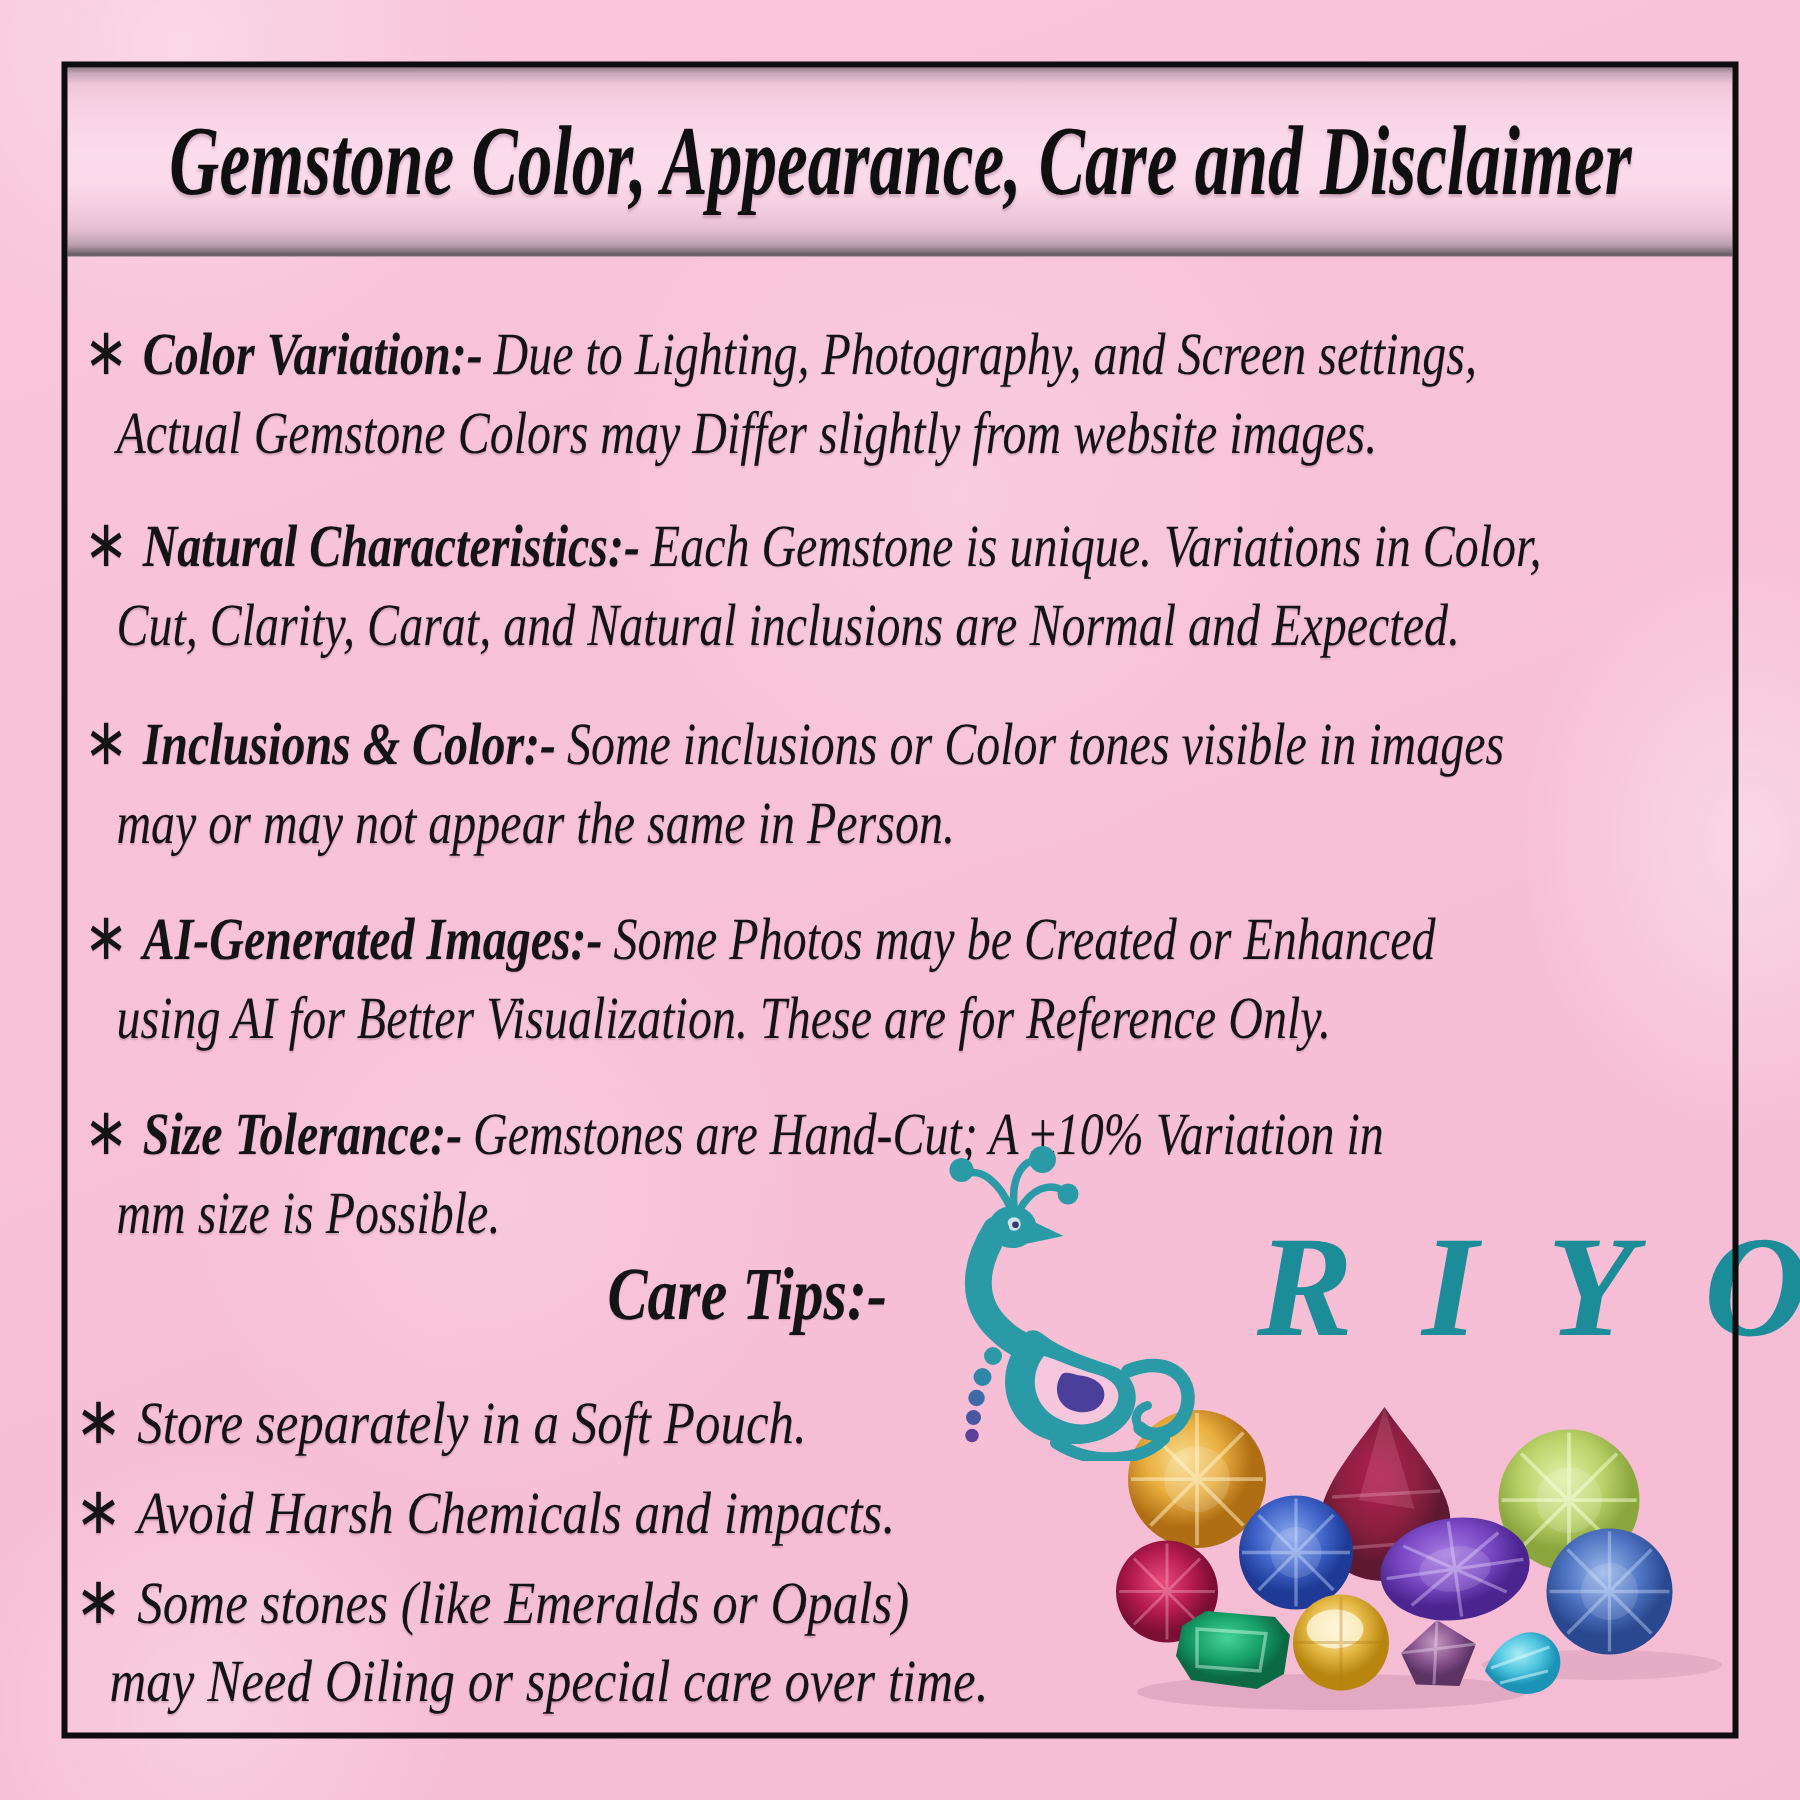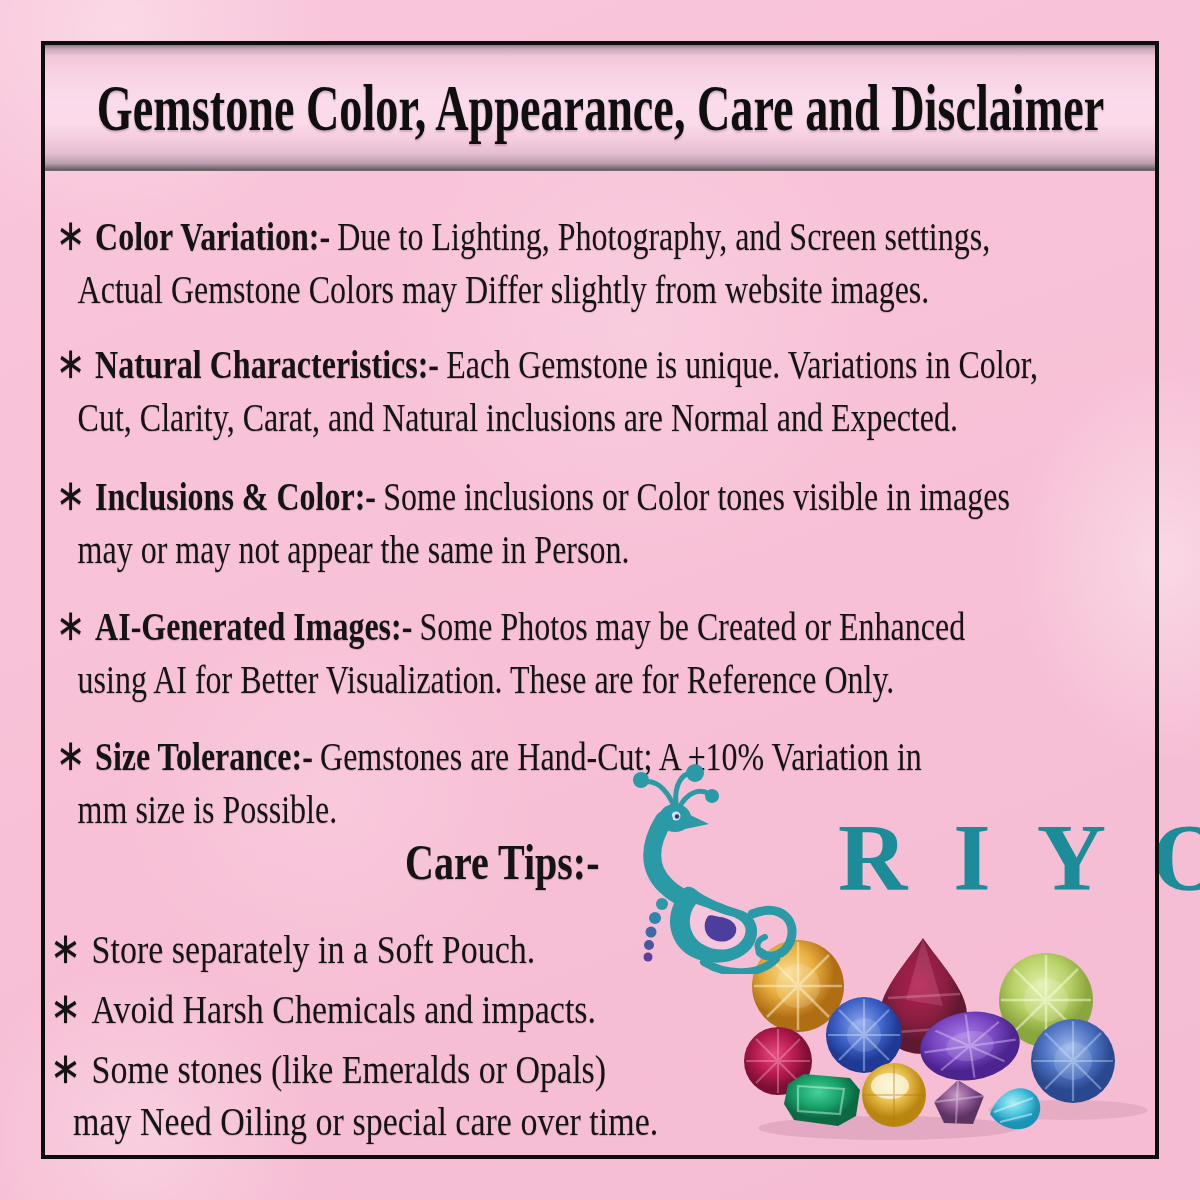--- a/index.html
+++ b/index.html
@@ -11,20 +11,21 @@
   }
   .canvas{
     position:relative;width:1200px;height:1200px;
     background:
       radial-gradient(circle 300px at 120px 30px,  rgba(255,255,255,.32), rgba(255,255,255,0) 70%),
       radial-gradient(ellipse 210px 280px at 1165px 560px, rgba(255,255,255,.38), rgba(255,255,255,0) 72%),
       radial-gradient(circle 250px at 140px 1140px, rgba(255,255,255,.26), rgba(255,255,255,0) 70%),
       radial-gradient(circle 360px at 640px 330px,  rgba(255,255,255,.16), rgba(255,255,255,0) 70%),
       radial-gradient(circle 300px at 330px 800px,  rgba(255,255,255,.14), rgba(255,255,255,0) 70%),
       linear-gradient(160deg,#f9c6db 0%,#f7c0d6 55%,#f5bcd3 100%);
+    font-style: italic;
   }
   .frame{
     position:absolute;left:41px;top:41px;width:1110px;height:1110px;
     border:4px solid #0d0d0d;z-index:10;pointer-events:none;
   }
   .titlebar{
     position:absolute;left:45px;top:45px;width:1110px;height:126px;
     background:linear-gradient(180deg,
       #8f7a86 0%, #c7a7b9 3%, #f0c7d9 9%, #f8d2e4 22%, #fbdcec 45%,
       #fbdaea 62%, #f3cbde 76%, #e4bdd1 86%, #b99fad 94%, #685d64 99%, #7d6c75 100%);

